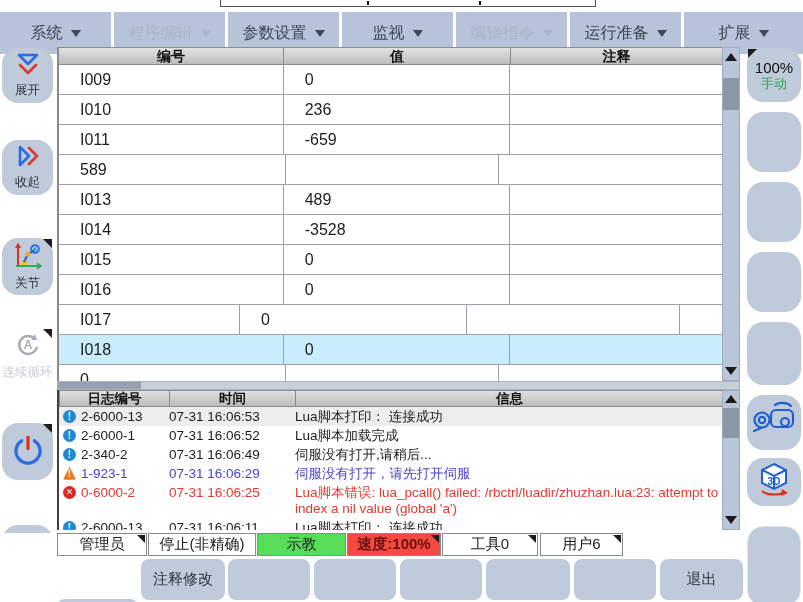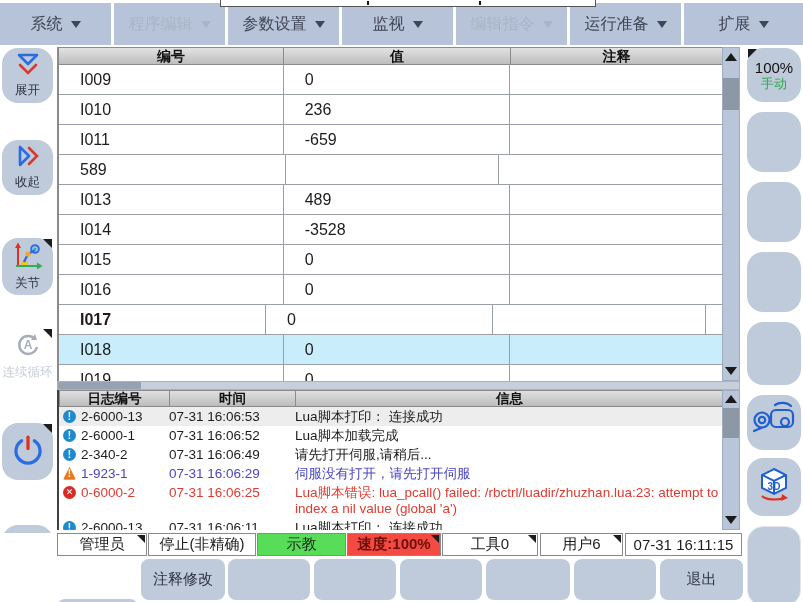--- a/index.html
+++ b/index.html
@@ -2,21 +2,21 @@
 <html><head>
 <meta charset="utf-8">
 <style>
   * { margin:0; padding:0; box-sizing:border-box; }
   html,body { background:#fff; }
   body { font-family:"Liberation Sans","DejaVu Sans",sans-serif; }
   #app { position:relative; width:803px; height:602px; background:#fff; overflow:hidden; }
 
   
   .menubar { position:absolute; left:0; top:0; width:803px; height:42px; background:#fff; }
-  .menu-btn { position:absolute; top:3px; height:42px; background:#b7c3d8; color:#3f4656;
+  .menu-btn { position:absolute; top:12px; height:42px; background:#b7c3d8; color:#3f4656;
               font-size:16px; display:flex; align-items:center; justify-content:center; gap:8px; cursor:default; }
   .menu-btn.disabled { color:#a9b4c8; }
   .caret { width:0; height:0; border-left:5px solid transparent; border-right:5px solid transparent;
            border-top:7px solid currentColor; display:inline-block; }
   .notch { position:absolute; left:220px; top:0; width:376px; height:7px; background:#fff;
            border:1px solid #555; border-top:none; }
   .notch .tick { position:absolute; top:1px; width:2px; height:4px; background:#111; }
 
   
   .side-btn { position:absolute; background:#bfcada; border-radius:16px; display:flex; flex-direction:column;
@@ -241,31 +241,30 @@
           <div class="c" style="width: 225px;">I015</div>
           <div class="c" style="width: 227px;">0</div>
           <div class="c" style="width: 213px;"></div>
         </div>
         <div class="vrow">
           <div class="c" style="width: 225px;">I016</div>
           <div class="c" style="width: 227px;">0</div>
           <div class="c" style="width: 213px;"></div>
         </div>
         <div class="vrow">
-          <div class="c" style="width: 207px; font-weight: bold;">I017</div>
+          <div class="c" style="width: 181px;">I017</div>
           <div class="c" style="width: 227px;">0</div>
           <div class="c" style="width: 213px;"></div>
         </div>
         <div class="vrow selected">
           <div class="c" style="width: 225px;">I018</div>
           <div class="c" style="width: 227px;">0</div>
           <div class="c" style="width: 213px;"></div>
         </div>
         <div class="vrow">
-          <div class="c" style="width: 225px;">I019</div>
           <div class="c" style="width: 227px;">0</div>
           <div class="c" style="width: 213px;"></div>
         </div>
       </div>
   </div>
 
   <div class="vscroll" style="left:722px; top:47px; height:334px;">
     <div class="sb-arrow" style="top:1px">
         <span class="tri-up"></span>
       </div>
@@ -301,21 +300,21 @@
           </div>
           <div class="lc-time">07-31 16:06:52</div>
           <div class="lc-msg">Lua脚本加载完成</div>
         </div>
         <div class="lrow info">
           <div class="lc-code">
             <span class="lvl info">!</span>
             <span class="txt">2-340-2</span>
           </div>
           <div class="lc-time">07-31 16:06:49</div>
-          <div class="lc-msg">请先打开伺服,请稍后...</div>
+          <div class="lc-msg">伺服没有打开,请稍后...</div>
         </div>
         <div class="lrow warn">
           <div class="lc-code">
             <span class="lvl warn">!</span>
             <span class="txt">1-923-1</span>
           </div>
           <div class="lc-time">07-31 16:06:29</div>
           <div class="lc-msg">伺服没有打开，请先打开伺服</div>
         </div>
         <div class="lrow error">
@@ -362,23 +361,20 @@
       <span>速度:100%</span>
         <span class="corner-tr"></span>
     </div>
     <div class="seg" style="left:442px; width:96px;">
       <span>工具0</span>
         <span class="corner-tr"></span>
     </div>
     <div class="seg" style="left:540px; width:83px;">
       <span>用户6</span>
         <span class="corner-tr"></span>
-    </div>
-    <div class="seg" style="left:625px; width:117px;">
-      <span>07-31 16:11:15</span>
     </div>
   </div>
 
   <div class="bottombar" id="bottom-bar">
       <div class="bot-btn" style="left: 57px; width: 81px; margin-top: 40px;">修改</div>
       <div class="bot-btn" style="left: 141px; width: 84px;">注释修改</div>
       <div class="bot-btn" style="left: 228px; width: 82px;"></div>
       <div class="bot-btn" style="left: 314px; width: 82px;"></div>
       <div class="bot-btn" style="left: 400px; width: 82px;"></div>
       <div class="bot-btn" style="left: 486px; width: 84px;"></div>
@@ -402,21 +398,21 @@
         <circle cx="11" cy="19" r="7.5"></circle>
         <circle cx="11" cy="19" r="3.2"></circle>
         <rect x="20" y="9" width="22" height="17" rx="5"></rect>
         <circle cx="34" cy="21" r="4"></circle>
         <path d="M3,30 L10,27"></path>
         <path d="M24,4 C28,1 36,1 40,5"></path>
       </svg>
     </span>
   </div>
 
-  <div class="side-btn" style="left:747px; top:458px; width:54px; height:58px;">
+  <div class="side-btn" style="left:747px; top:458px; width:54px; height:48px;">
     <span>
       <svg width="40" height="40" viewBox="0 0 40 40">
         <path d="M20,4 L32,10 L32,23 L20,29 L8,23 L8,10 Z" fill="#ffffff" stroke="#1f5fd0" stroke-width="2"></path>
         <path d="M8,10 L20,16 L32,10 M20,16 L20,29" fill="none" stroke="#1f5fd0" stroke-width="2"></path>
         <text x="20" y="25" font-size="10" font-weight="bold" fill="#1f5fd0" text-anchor="middle">3D</text>
         <path d="M8,31 A14,6 0 0,0 30,33" fill="none" stroke="#e03020" stroke-width="2.2"></path>
         <path d="M28,29 L34,33 L27,36 Z" fill="#e03020"></path>
       </svg>
     </span>
   </div>

